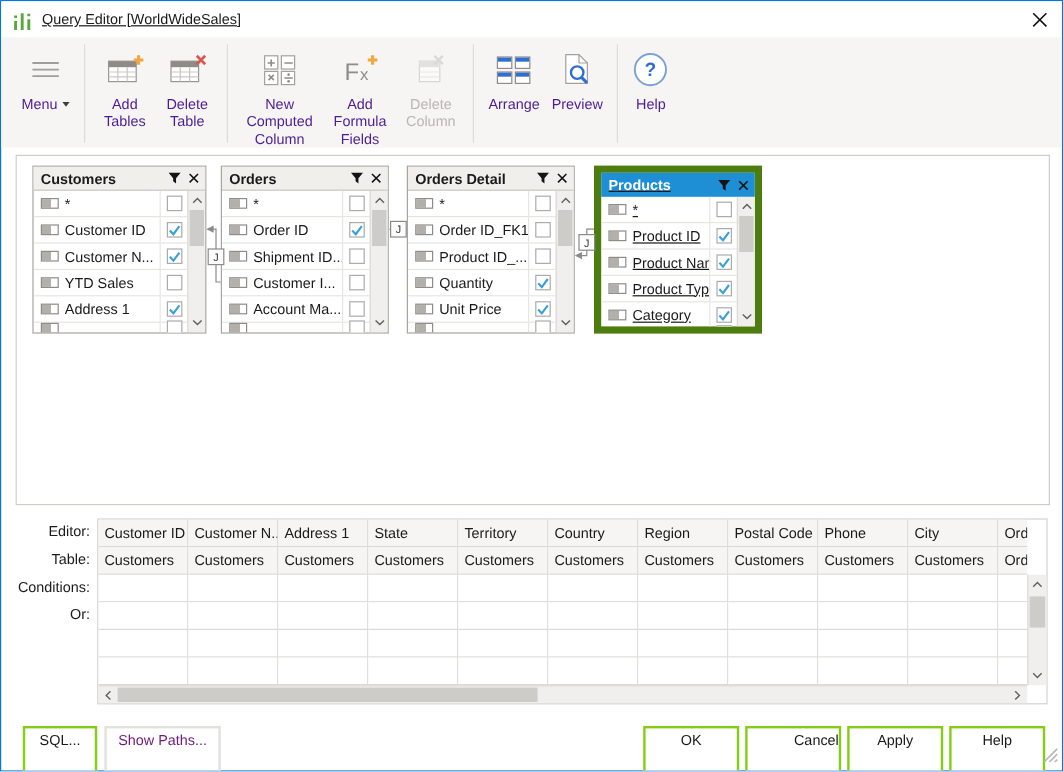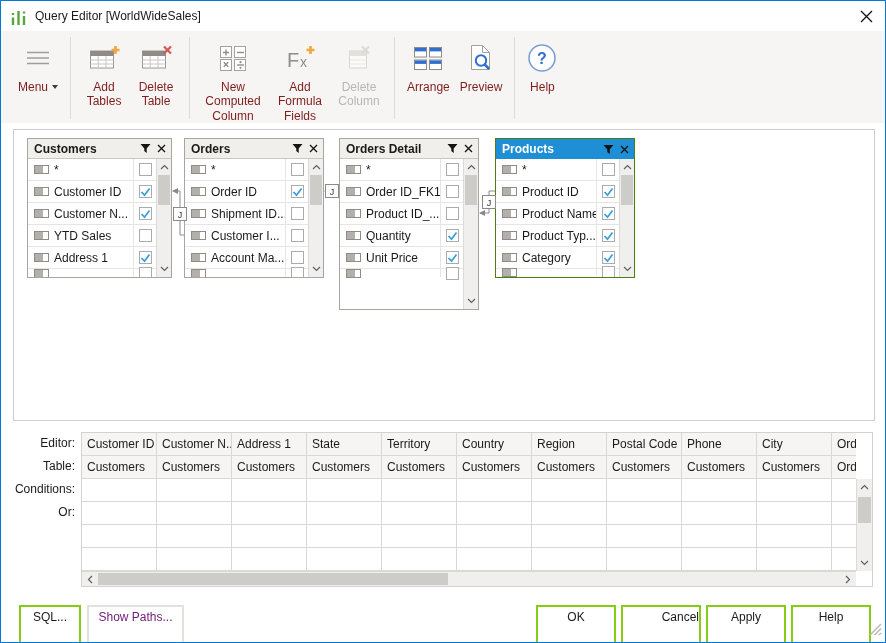--- a/index.html
+++ b/index.html
@@ -5,42 +5,42 @@
   * { box-sizing: border-box; }
   html,body { margin:0; padding:0; background:#e8e8e8; }
   body { font-family:"Liberation Sans", sans-serif; font-size:12px; color:#1a1a1a; }
 
   .window { position:relative; width:886px; height:643px; background:#fff;
             border:1px solid #0079d8; overflow:hidden; }
 
   
   .titlebar { position:absolute; left:0; top:0; width:100%; height:30px; background:#fff;
               display:flex; align-items:center; padding-left:9px; }
-  .titlebar .title { margin-left:8px; }
+  .titlebar .title { margin-left:8px;text-decoration:underline; }
   .close-btn { position:absolute; right:11px; top:8px; width:15px; height:15px; cursor:pointer; }
 
   
   .toolbar { position:absolute; left:0; top:30px; width:100%; height:92px; background:#f6f5f3;
              display:flex; align-items:flex-start; padding:3px 8px 0 12px; }
   .tbtn { display:flex; flex-direction:column; align-items:center; margin:0 3px; padding:2px 2px 0 2px; }
   .tbtn .ic { height:44px; display:flex; align-items:center; justify-content:center; }
-  .tbtn .lbl { text-align:center; line-height:1.2; color:#7f1d1d; }
+  .tbtn .lbl { text-align:center; line-height:1.2; color:#4c1d95; }
   .tbtn.disabled .lbl { color:#b9b6b3; }
   .tsep { width:1px; background:#dddbd8; height:82px; margin:3px 7px 0 7px; flex:0 0 1px; }
   .dd-arrow { display:inline-block; width:0; height:0; border-left:3.5px solid transparent;
               border-right:3.5px solid transparent; border-top:4px solid #3d3d3d; margin-left:4px; }
   .menu-lblrow { display:flex; align-items:center; }
 
   
   .diagram { position:absolute; left:12px; top:128px; width:862px; height:292px;
              background:#fff; border:1px solid #cecdc9; }
   .connectors { position:absolute; left:0; top:0; pointer-events:none; }
 
   .panel { position:absolute; background:#fff; border:1px solid #a8a5a1; }
-  .panel.selected { border:1px solid #4d7c0f; }
+  .panel.selected { border:6px solid #4d7c0f;text-decoration:underline; }
   .panel-header { height:20px; background:#f0efec; display:flex; align-items:center;
                   padding:0 5px 0 6px; border-bottom:1px solid #c9c7c3; }
   .panel.selected .panel-header { background:#1e8ed5; border-bottom:none; }
   .panel-title { font-weight:bold; flex:1; white-space:nowrap; overflow:hidden; }
   .panel.selected .panel-title { color:#fff; }
   .ph-ic { display:flex; align-items:center; margin-left:6px; cursor:pointer; }
   .panel-body { position:relative; height:calc(100% - 20px); overflow:hidden; }
   .prowwrap { margin-right:15px; }
   .prow { height:22px; display:flex; align-items:center; border-bottom:1px solid #e6e5e2; padding-left:6px; }
   .prow.partial { border-bottom:none; }
@@ -405,21 +405,21 @@
               </div>
               <div class="sthumb"></div>
               <div class="sarr down">
                 <svg width="9" height="6" viewBox="0 0 9 6">
                   <path d="M1 1l3.5 3.5L8 1" stroke="#606060" stroke-width="1.2" fill="none"></path>
                 </svg>
               </div>
             </div>
           </div>
         </div>
-        <div class="panel" style="left: 325px; top: 8px; width: 140px; height: 172px;">
+        <div class="panel" style="left: 325px; top: 8px; width: 140px; height: 140px;">
           <div class="panel-header">
             <span class="panel-title">Orders Detail</span>
             <span class="ph-ic">
               <svg width="11" height="11" viewBox="0 0 11 11">
                 <path d="M0.5 1h10L6.7 5.6V10L4.3 8V5.6z" fill="#141414"></path>
               </svg>
             </span>
             <span class="ph-ic">
               <svg width="9" height="9" viewBox="0 0 9 9">
                 <path d="M1 1l7 7M8 1L1 8" stroke="#141414" stroke-width="1.3"></path>

